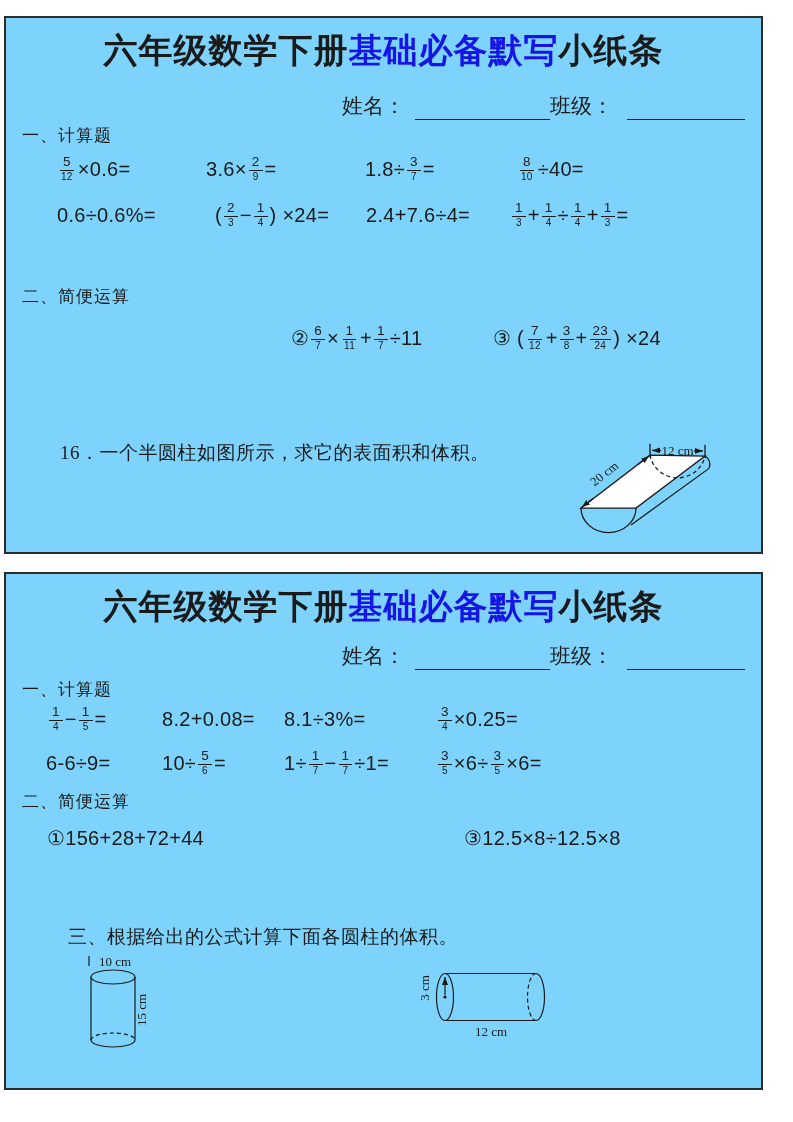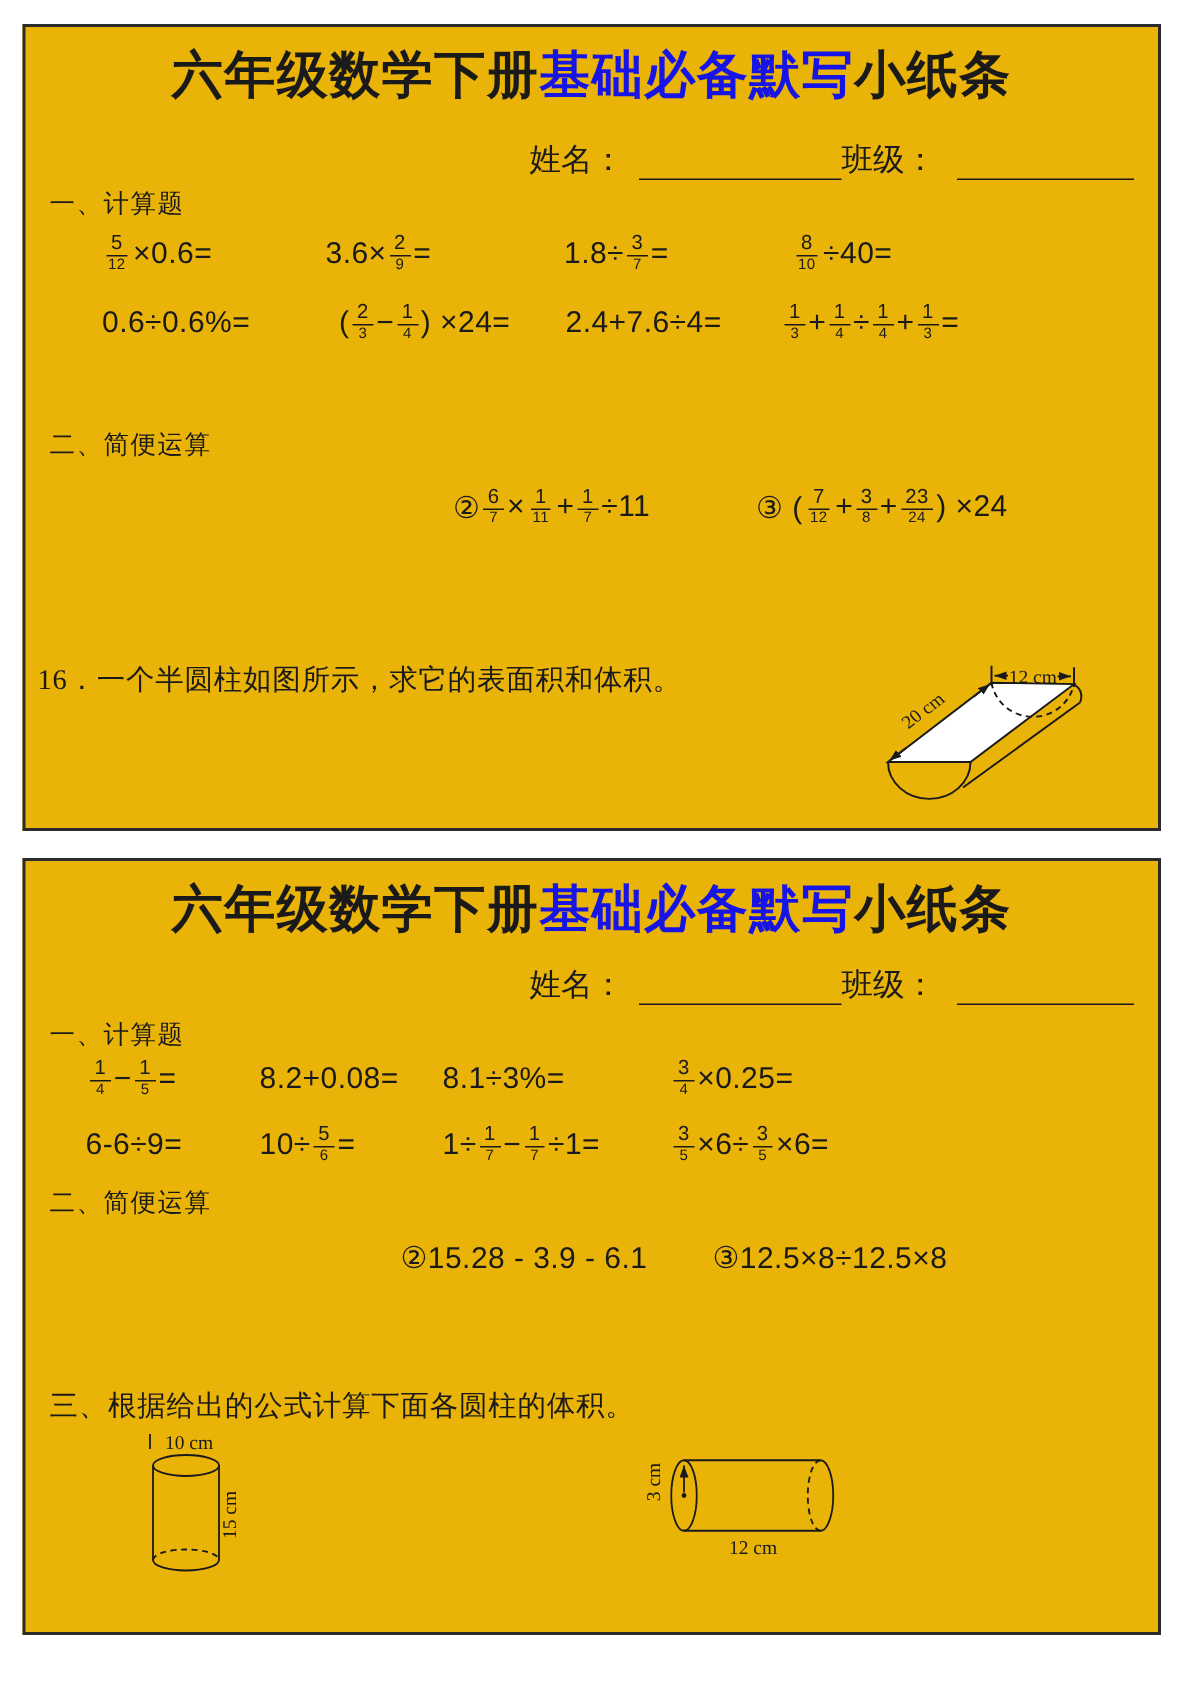--- a/index.html
+++ b/index.html
@@ -1,21 +1,21 @@
 <!DOCTYPE html>
 <html><head>
 <meta charset="utf-8">
 <style>
   html,body{margin:0;padding:0;background:#fff;}
   body{
     position:relative;width:793px;height:1122px;
     font-family:"Liberation Sans",sans-serif;color:#1a1a1a;
     -webkit-font-smoothing:antialiased;
   }
-  .panel{position:absolute;left:15px;width:755px;background:#eab308;border:2px solid #2b2b2b;}
+  .panel{position:absolute;left:4px;width:755px;background:#7dd3fc;border:2px solid #2b2b2b;}
   #panel1{top:16px;height:534px;}
   #panel2{top:572px;height:514px;}
 
   .title{position:absolute;left:0;top:10px;width:100%;margin:0;text-align:center;
     font-size:34px;font-weight:bold;letter-spacing:1px;line-height:44px;
     font-family:"Liberation Sans",sans-serif;}
   .blue{color:#1715e6;}
 
   .nameline{position:absolute;left:336px;top:74px;font-size:21px;
     font-family:"Liberation Serif",serif;white-space:nowrap;}
@@ -26,21 +26,21 @@
   .sec{position:absolute;font-size:17px;font-family:"Liberation Serif",serif;letter-spacing:1px;}
 
   .expr{position:absolute;height:40px;display:flex;align-items:center;
     font-size:20px;white-space:pre;letter-spacing:0.3px;}
   .etxt{white-space:pre;}
   .frac{display:inline-flex;flex-direction:column;align-items:center;
     line-height:1.05;margin:0 2px;vertical-align:middle;}
   .fnum{display:block;padding:0 3px 1px;border-bottom:1.5px solid #1a1a1a;font-size:13.5px;}
   .fden{display:block;padding:1px 3px 0;font-size:10px;}
 
-  .qtext{position:absolute;font-size:19px;font-family:"Liberation Serif",serif;letter-spacing:0.5px;}
+  .qtext{position:absolute;font-size:19px;font-family:"Liberation Serif",serif;letter-spacing:0.5px;margin-left:46px;}
 
   svg.fig{position:absolute;overflow:visible;}
   svg.fig text{font-family:"Liberation Serif",serif;font-size:13px;fill:#1a1a1a;}
 </style>
 </head>
 <body>
 
 <main>
 
   <section class="panel" id="panel1">
@@ -102,21 +102,21 @@
     <div class="expr" style="left:278px;top:125px"><span class="etxt">8.1÷3%=</span></div>
     <div class="expr" style="left:430px;top:125px"><span class="frac"><span class="fnum">3</span><span class="fden">4</span></span><span class="etxt">×0.25=</span></div>
 
     <div class="expr" style="left:40px;top:169px"><span class="etxt">6-6÷9=</span></div>
     <div class="expr" style="left:156px;top:169px"><span class="etxt">10÷</span><span class="frac"><span class="fnum">5</span><span class="fden">6</span></span><span class="etxt">=</span></div>
     <div class="expr" style="left:278px;top:169px"><span class="etxt">1÷</span><span class="frac"><span class="fnum">1</span><span class="fden">7</span></span><span class="etxt">−</span><span class="frac"><span class="fnum">1</span><span class="fden">7</span></span><span class="etxt">÷1=</span></div>
     <div class="expr" style="left:430px;top:169px"><span class="frac"><span class="fnum">3</span><span class="fden">5</span></span><span class="etxt">×6÷</span><span class="frac"><span class="fnum">3</span><span class="fden">5</span></span><span class="etxt">×6=</span></div>
 
     <div class="sec" style="left:16px;top:216px">二、简便运算</div>
 
-    <div class="expr" style="left:250px;top:244px"><span class="etxt">②15.28 - 3.9 - 6.1</span></div>
+    <div class="expr" style="left:41px;top:244px"><span class="etxt">①156+28+72+44</span></div>
     <div class="expr" style="left:458px;top:244px"><span class="etxt">③12.5×8÷12.5×8</span></div>
 
     <div class="qtext" style="left:16px;top:350px">三、根据给出的公式计算下面各圆柱的体积。</div>
 
     <svg class="fig" style="left:77px;top:376px" width="75" height="108" viewBox="0 0 75 108">
       <g stroke="#1a1a1a" stroke-width="1.2" fill="none">
         <path d="M6,6 V16"></path>
         <ellipse cx="30" cy="27" rx="22" ry="7"></ellipse>
         <path d="M8,27 V90 M52,27 V90"></path>
         <path d="M8,90 A22,7 0 0 0 52,90"></path>

